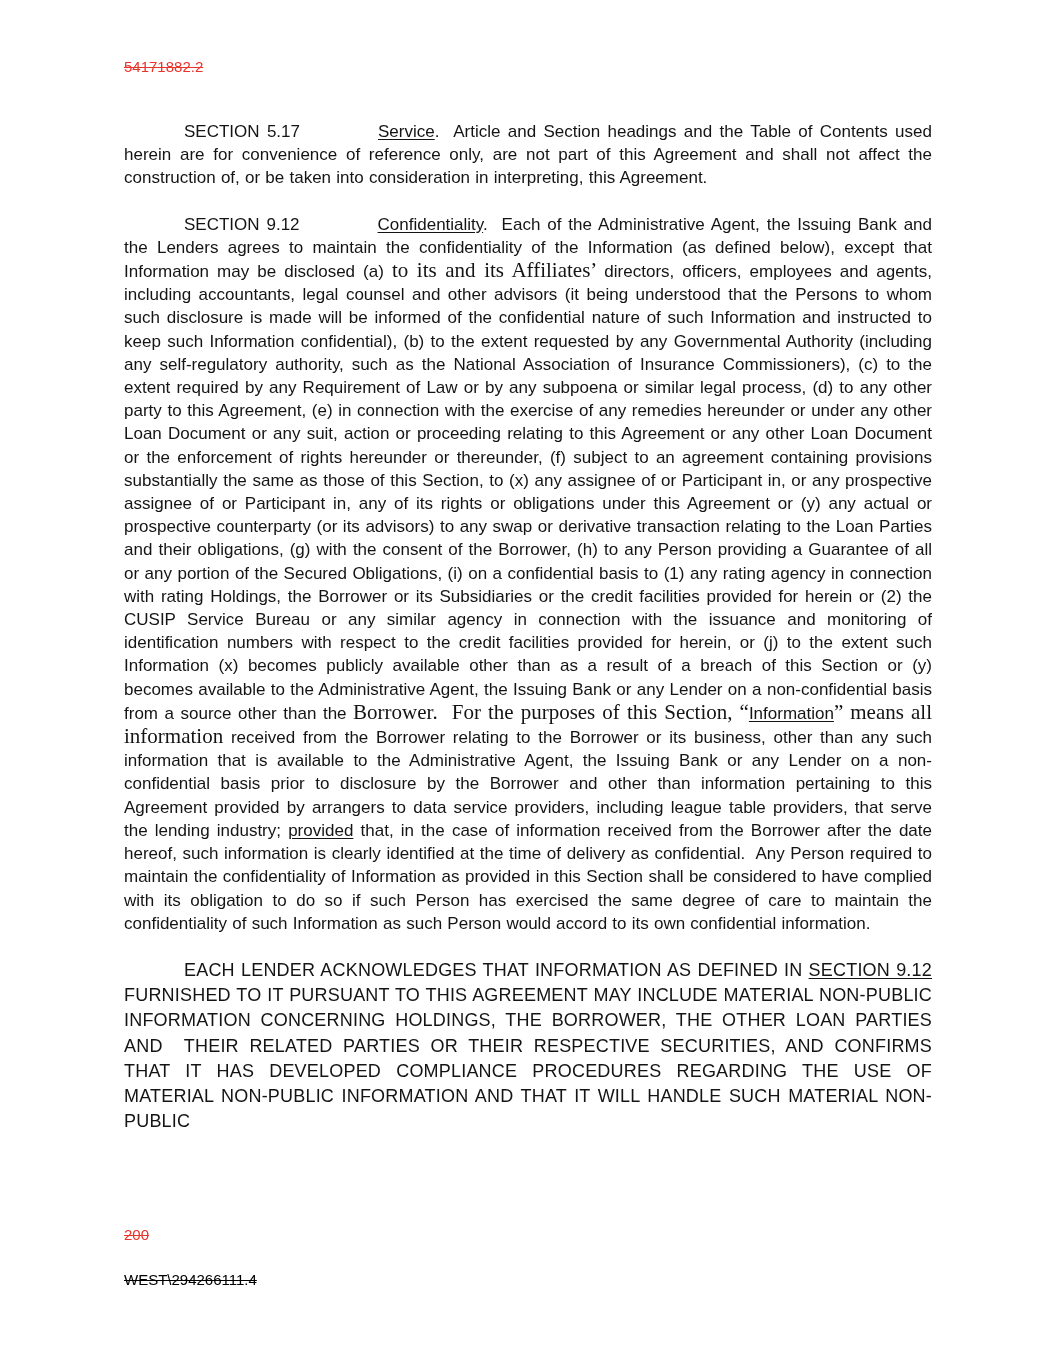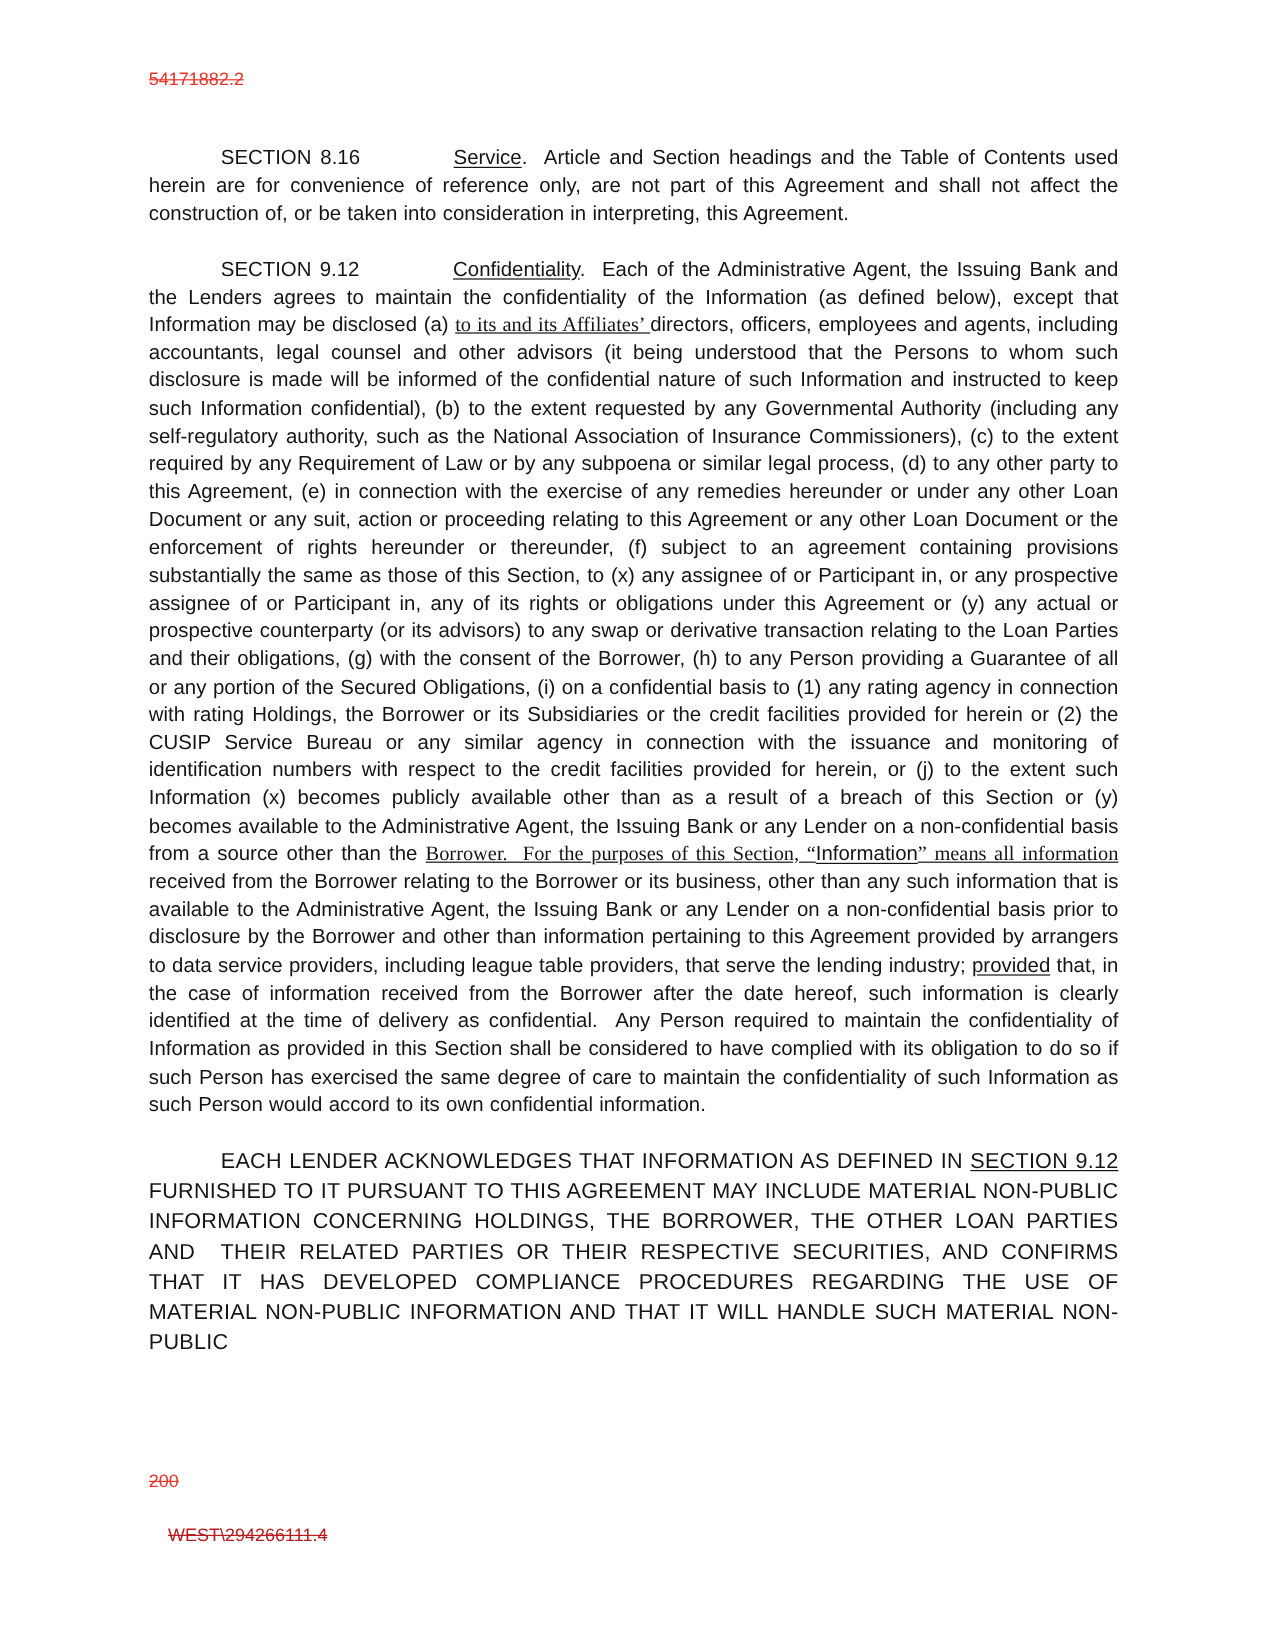--- a/index.html
+++ b/index.html
@@ -36,48 +36,47 @@
   }
   .para.caps {
     font-size: 18px;
     line-height: 25.2px;
     letter-spacing: 0.2px;
     text-align-last: justify;
     margin-bottom: 0;
   }
   .tab { display: inline-block; width: 78px; }
   .u { text-decoration: underline; text-underline-offset: 2px; }
-  .serif { font-family: "Liberation Serif", serif; font-size: 17px; text-decoration: underline; }
+  .serif { font-family: "Liberation Serif", serif; font-size: 21px; }
   .page-number {
     position: absolute;
     left: 124px;
     top: 1226px;
     font-size: 15px;
     color: #e8352c;
     text-decoration: line-through;
   }
   .doc-id {
     position: absolute;
     left: 124px;
     top: 1271px;
     font-size: 15px;
-    color: #b91c1c;
+    color: #000000;
     text-decoration: line-through;
-    margin-left: 16px;
   }
 </style>
 </head>
 <body>
 
 <div class="page">
 
   <div class="control-number">54171882.2</div>
 
   <div class="doc-body">
-    <p class="para"><span>SECTION 8.16</span><span class="tab"></span><span class="u">Service</span><span>.&nbsp; Article and Section headings and the Table of Contents used herein are for convenience of reference only, are not part of this Agreement and shall not affect the construction of, or be taken into consideration in interpreting, this Agreement.</span></p>
+    <p class="para"><span>SECTION 5.17</span><span class="tab"></span><span class="u">Service</span><span>.&nbsp; Article and Section headings and the Table of Contents used herein are for convenience of reference only, are not part of this Agreement and shall not affect the construction of, or be taken into consideration in interpreting, this Agreement.</span></p>
     <p class="para"><span>SECTION 9.12</span><span class="tab"></span><span class="u">Confidentiality</span><span>.&nbsp; Each of the Administrative Agent, the Issuing Bank and the Lenders agrees to maintain the confidentiality of the Information (as defined below), except that Information may be disclosed (a) </span><span class="serif">to its and its Affiliates’ </span><span>directors, officers, employees and agents, including accountants, legal counsel and other advisors (it being understood that the Persons to whom such disclosure is made will be informed of the confidential nature of such Information and instructed to keep such Information confidential), (b) to the extent requested by any Governmental Authority (including any self-regulatory authority, such as the National Association of Insurance Commissioners), (c) to the extent required by any Requirement of Law or by any subpoena or similar legal process, (d) to any other party to this Agreement, (e) in connection with the exercise of any remedies hereunder or under any other Loan Document or any suit, action or proceeding relating to this Agreement or any other Loan Document or the enforcement of rights hereunder or thereunder, (f) subject to an agreement containing provisions substantially the same as those of this Section, to (x) any assignee of or Participant in, or any prospective assignee of or Participant in, any of its rights or obligations under this Agreement or (y) any actual or prospective counterparty (or its advisors) to any swap or derivative transaction relating to the Loan Parties and their obligations, (g) with the consent of the Borrower, (h) to any Person providing a Guarantee of all or any portion of the Secured Obligations, (i) on a confidential basis to (1) any rating agency in connection with rating Holdings, the Borrower or its Subsidiaries or the credit facilities provided for herein or (2) the CUSIP Service Bureau or any similar agency in connection with the issuance and monitoring of identification numbers with respect to the credit facilities provided for herein, or (j) to the extent such Information (x) becomes publicly available other than as a result of a breach of this Section or (y) becomes available to the Administrative Agent, the Issuing Bank or any Lender on a non-confidential basis from a source other than the </span><span class="serif">Borrower.&nbsp; For the purposes of this Section, “</span><span class="u">Information</span><span class="serif">” means all information</span><span> received from the Borrower relating to the Borrower or its business, other than any such information that is available to the Administrative Agent, the Issuing Bank or any Lender on a non-confidential basis prior to disclosure by the Borrower and other than information pertaining to this Agreement provided by arrangers to data service providers, including league table providers, that serve the lending industry; </span><span class="u">provided</span><span> that, in the case of information received from the Borrower after the date hereof, such information is clearly identified at the time of delivery as confidential.&nbsp; Any Person required to maintain the confidentiality of Information as provided in this Section shall be considered to have complied with its obligation to do so if such Person has exercised the same degree of care to maintain the confidentiality of such Information as such Person would accord to its own confidential information.</span></p>
     <p class="para caps"><span>EACH LENDER ACKNOWLEDGES THAT INFORMATION AS DEFINED IN </span><span class="u">SECTION 9.12</span><span> FURNISHED TO IT PURSUANT TO THIS AGREEMENT MAY INCLUDE MATERIAL NON-PUBLIC INFORMATION CONCERNING HOLDINGS, THE BORROWER, THE OTHER LOAN PARTIES AND &nbsp;THEIR RELATED PARTIES OR THEIR RESPECTIVE SECURITIES, AND CONFIRMS THAT IT HAS DEVELOPED COMPLIANCE PROCEDURES REGARDING THE USE OF MATERIAL NON-PUBLIC INFORMATION AND THAT IT WILL HANDLE SUCH MATERIAL NON-PUBLIC</span></p>
   </div>
 
   <div class="page-number">200</div>
 
   <div class="doc-id">WEST\294266111.4</div>
 
 </div>
 

